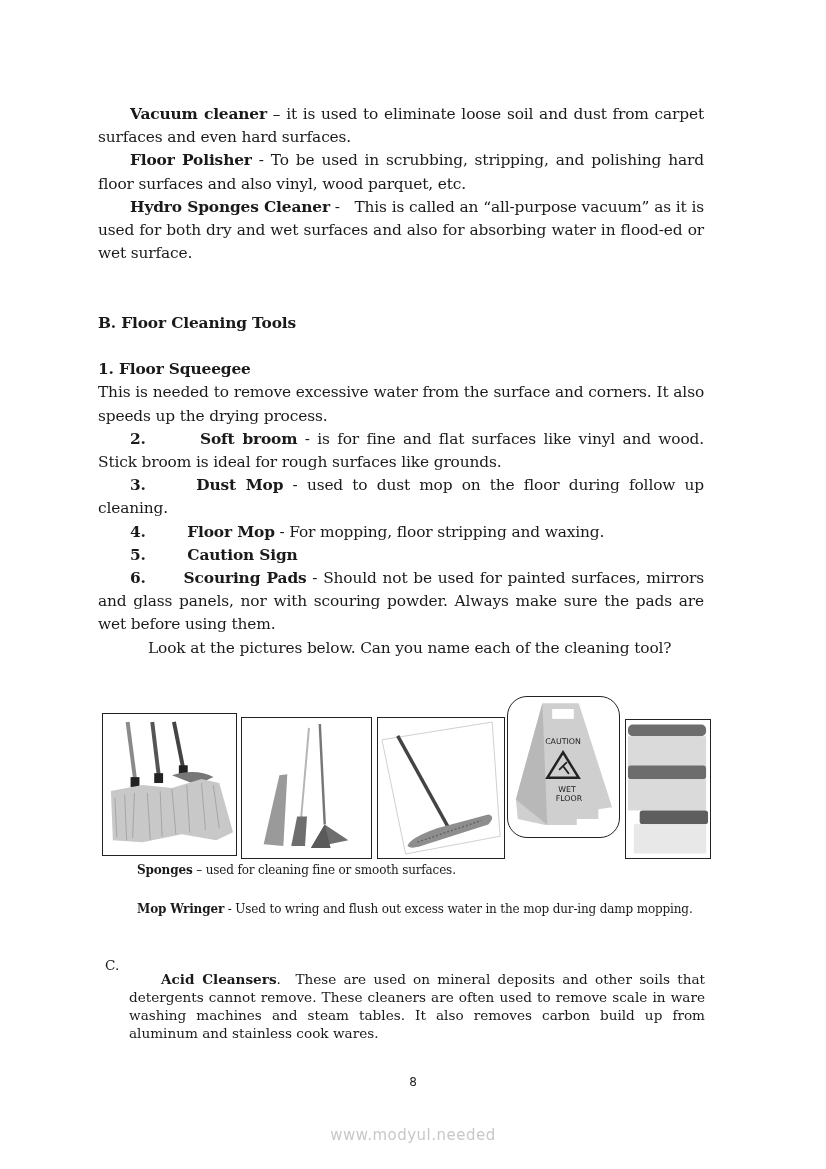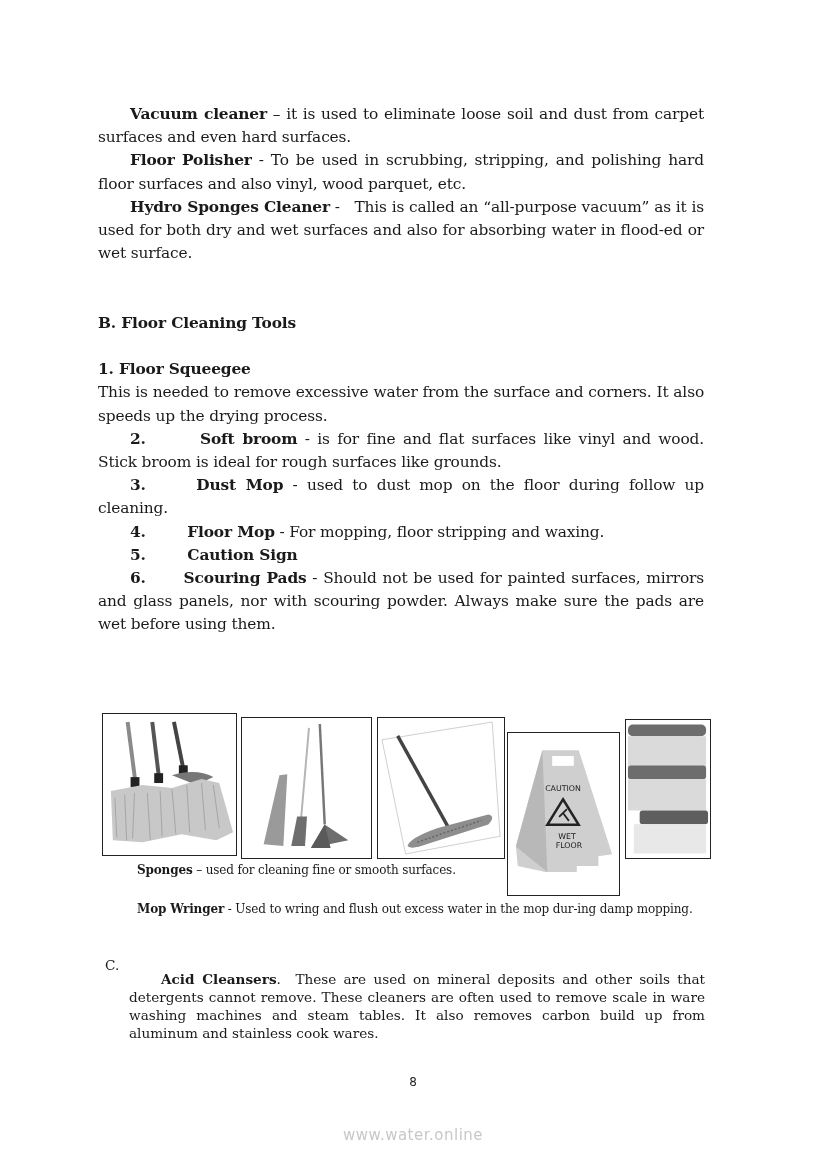--- a/index.html
+++ b/index.html
@@ -62,20 +62,21 @@
   <div class="text-block" style="top:312px;">
     <p class="heading">B. Floor Cleaning Tools</p>
     <p style="height:23px;">&nbsp;</p>
     <p class="heading"><span>1.</span> <span>Floor Squeegee</span></p>
     <p>This is needed to remove excessive water from the surface and corners. It also speeds up the drying process.</p>
     <p><b>2.</b>&nbsp;&nbsp; <b>Soft broom</b><span> - </span><span>is for fine and flat surfaces like vinyl and wood. Stick broom is ideal for rough surfaces like grounds.</span></p>
     <p><b>3.</b>&nbsp; <b>Dust Mop</b><span> - </span><span>used to dust mop on the floor during follow up cleaning.</span></p>
     <p><b>4.</b>&nbsp; <b>Floor Mop</b><span> - </span><span>For mopping, floor stripping and waxing.</span></p>
     <p><b>5.</b>&nbsp; <b>Caution Sign</b></p>
     <p><b>6.</b> <b>Scouring Pads</b><span> - </span><span>Should not be used for painted surfaces, mirrors and glass panels, nor with scouring powder. Always make sure the pads are wet before using them.</span></p>
+    <p class="indent2">Look at the pictures below.  Can you name each of the cleaning tool?</p>
   </div>
 
   <div class="frame" style="left:102px; top:713px; width:135px; height:143px;">
     <svg viewBox="0 0 135 143">
       <line x1="25" y1="8" x2="33" y2="70" stroke="#8a8a8a" stroke-width="4"></line>
       <line x1="50" y1="8" x2="57" y2="66" stroke="#555" stroke-width="4"></line>
       <line x1="72" y1="8" x2="82" y2="58" stroke="#444" stroke-width="4"></line>
       <rect x="28" y="64" width="9" height="10" fill="#222"></rect>
       <rect x="52" y="60" width="9" height="10" fill="#222"></rect>
       <rect x="77" y="52" width="9" height="10" fill="#222"></rect>
@@ -98,21 +99,21 @@
 
   <div class="frame" style="left:377px; top:717px; width:128px; height:142px;">
     <svg viewBox="0 0 128 142">
       <polygon points="4,22 116,4 124,120 28,138" fill="#fff" stroke="#bbb" stroke-width="0.7"></polygon>
       <line x1="20" y1="18" x2="72" y2="112" stroke="#444" stroke-width="3.5"></line>
       <path d="M30 130 Q32 122 60 112 L112 98 Q120 100 112 108 L50 128 Q34 134 30 130 Z" fill="#8e8e8e"></path>
       <path d="M40 126 L105 104" stroke="#666" stroke-width="1.5" stroke-dasharray="2 2"></path>
     </svg>
   </div>
 
-  <div class="frame" style="left:507px; top:732px; width:113px; height:164px;">
+  <div class="frame" style="left:507px; top:696px; width:113px; height:142px;border-radius:20px;">
     <svg viewBox="0 0 113 142">
       <path d="M35 6 L72 6 L106 112 L92 114 L92 124 L70 124 L70 130 L38 130 L10 124 L8 104 Z" fill="#cfcfcf"></path>
       <path d="M8 104 L35 6 L40 130 Z" fill="#b8b8b8"></path>
       <rect x="45" y="12" width="22" height="10" fill="#fff"></rect>
       <text x="56" y="48" font-family="DejaVu Sans, sans-serif" font-size="8" text-anchor="middle" fill="#222">CAUTION</text>
       <path d="M56 56 L72 82 L40 82 Z" fill="none" stroke="#222" stroke-width="2.5"></path>
       <path d="M52 74 L60 66 M56 70 L62 78" stroke="#222" stroke-width="1.8"></path>
       <text x="60" y="96" font-family="DejaVu Sans, sans-serif" font-size="8" text-anchor="middle" fill="#222">WET</text>
       <text x="62" y="106" font-family="DejaVu Sans, sans-serif" font-size="8" text-anchor="middle" fill="#222">FLOOR</text>
     </svg>
@@ -134,14 +135,14 @@
     <p style="height:19px;">&nbsp;</p>
     <p><b>Mop Wringer</b><span> - </span><span>Used to wring and flush out excess water in the mop dur-ing damp mopping.</span></p>
   </div>
 
   <div class="acid" style="top:956px;">
     <span class="label">C.</span>
     <p class="body"><b>Acid Cleansers</b><span style="white-space:pre">.  </span><span>These are used on mineral deposits and other soils that detergents cannot remove.  These cleaners are often used to remove scale in ware washing machines and steam tables. It also removes carbon build up from aluminum and stainless cook wares.</span></p>
   </div>
 
   <div class="page-num">8</div>
-  <div class="watermark">www.water.online</div>
+  <div class="watermark">www.modyul.needed</div>
 </div>
 
 </body></html>

